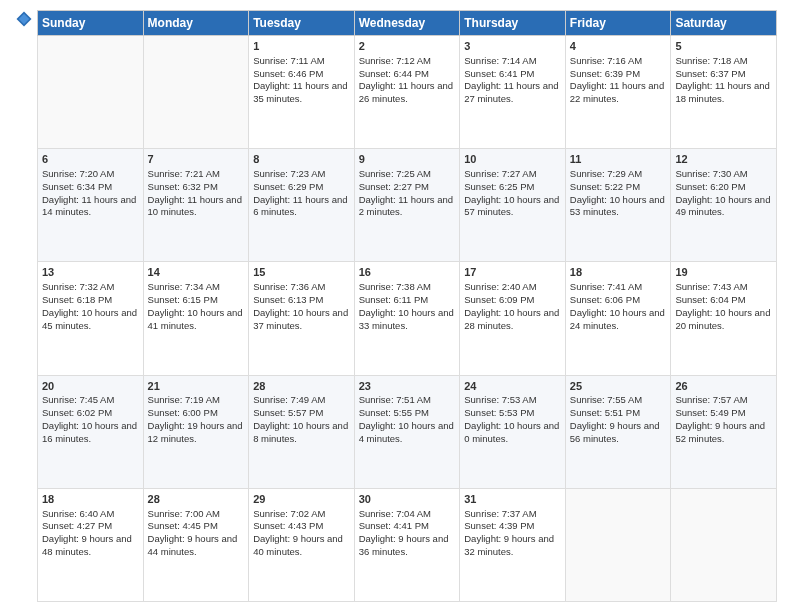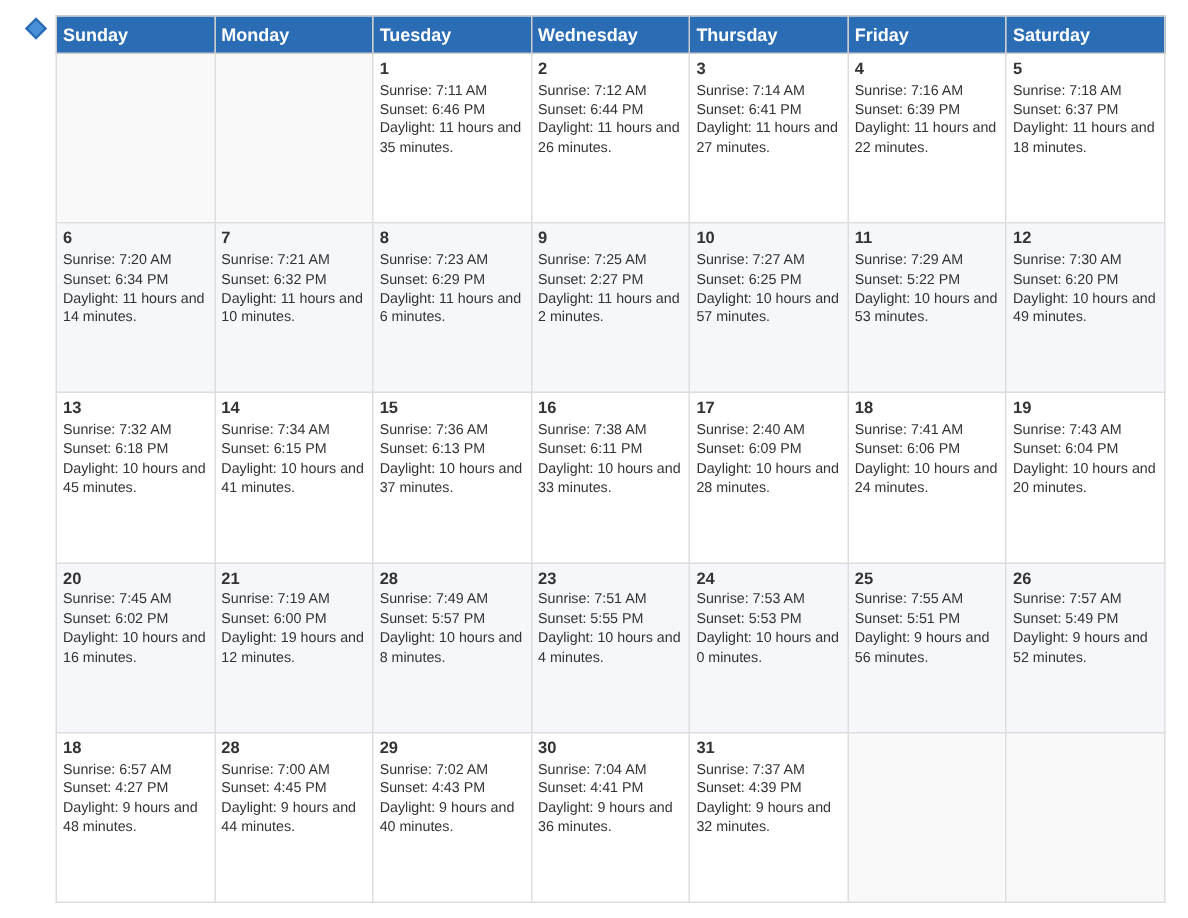--- a/index.html
+++ b/index.html
@@ -294,21 +294,21 @@
           <td>
             <span class="day-num">26</span>
             <div>Sunrise: 7:57 AM</div>
             <div>Sunset: 5:49 PM</div>
             <div>Daylight: 9 hours and 52 minutes.</div>
           </td>
         </tr>
         <tr>
           <td>
             <span class="day-num">18</span>
-            <div>Sunrise: 6:57 AM</div>
+            <div>Sunrise: 6:40 AM</div>
             <div>Sunset: 4:27 PM</div>
             <div>Daylight: 9 hours and 48 minutes.</div>
           </td>
           <td>
             <span class="day-num">28</span>
             <div>Sunrise: 7:00 AM</div>
             <div>Sunset: 4:45 PM</div>
             <div>Daylight: 9 hours and 44 minutes.</div>
           </td>
           <td>

